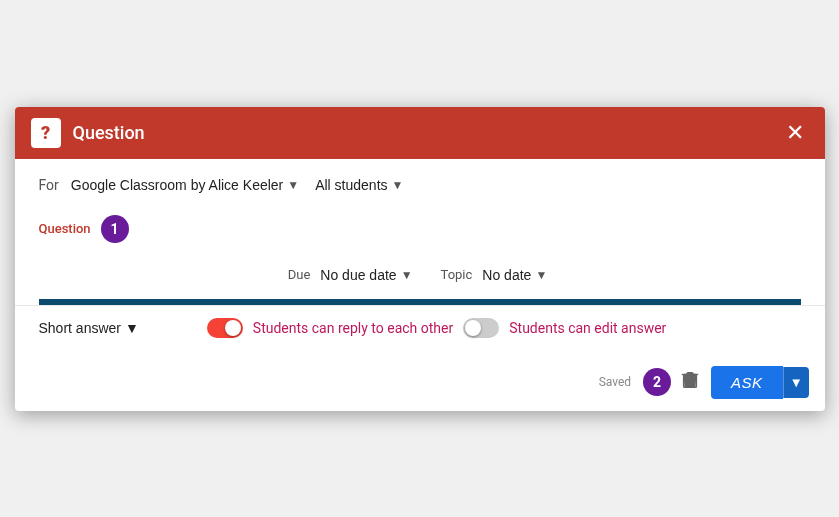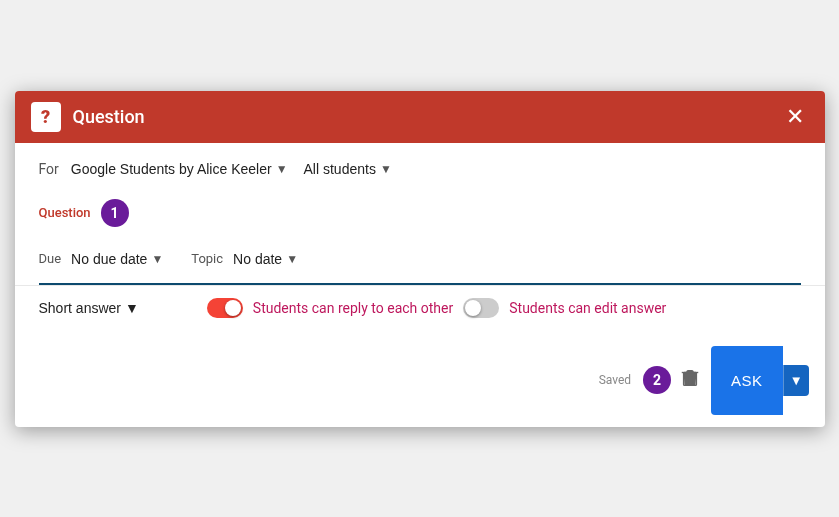--- a/index.html
+++ b/index.html
@@ -143,22 +143,23 @@
       padding: 10px 0 8px 0;
       background: transparent;
       margin-top: 10px;
       margin-bottom: 10px;
     }
     .due-topic-row {
       display: flex;
       align-items: center;
       gap: 24px;
       padding: 10px 0 14px 0;
-      border-bottom: 2px solid #0c4a6e;
+      border-bottom: 6px solid #0c4a6e;
       margin-bottom: 0;
+      justify-content: center;
     }
     .due-section, .topic-section {
       display: flex;
       align-items: center;
       gap: 6px;
     }
     .field-label {
       color: #555;
       font-size: 13px;
     }
@@ -279,25 +280,26 @@
     }
     .ask-btn-group {
       display: flex;
       align-items: center;
     }
     .ask-btn {
       background: #1a73e8;
       color: #fff;
       border: none;
       border-radius: 4px 0 0 4px;
-      padding: 26px 20px;
+      padding: 8px 20px;
       font-size: 15px;
       font-weight: 500;
       cursor: pointer;
       letter-spacing: 0.5px;
+      font-style: italic;
     }
     .ask-btn-arrow {
       background: #1565c0;
       color: #fff;
       border: none;
       border-radius: 0 4px 4px 0;
       padding: 8px 6px;
       font-size: 13px;
       cursor: pointer;
       border-left: 1px solid rgba(255,255,255,0.3);
@@ -314,21 +316,21 @@
     </div>
     <span class="header-title">Question</span>
     <button class="close-btn">✕</button>
   </div>
 
   <div class="dialog-body">
 
     <div class="for-row">
       <span class="for-label">For</span>
       <button class="dropdown-btn">
-        <span>Google Students by Alice Keeler</span>
+        <span>Google Classroom by Alice Keeler</span>
         <span class="arrow">▼</span>
       </button>
       <button class="dropdown-btn">
         <span>All students</span>
         <span class="arrow">▼</span>
       </button>
     </div>
 
     <div class="question-section">
       <div class="question-label-row">

